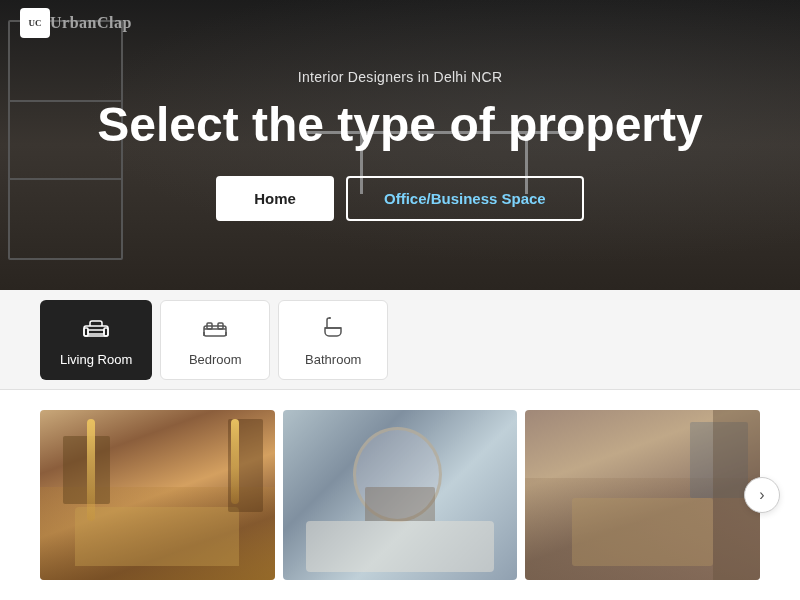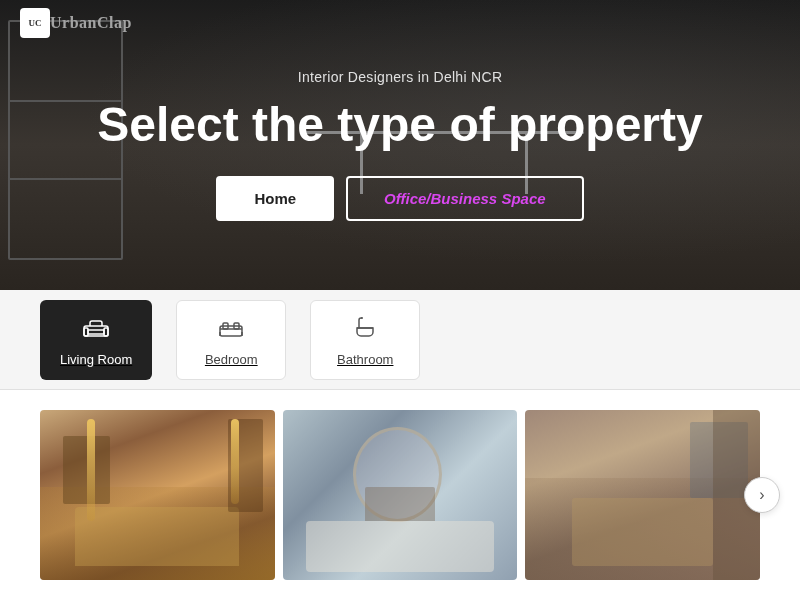--- a/index.html
+++ b/index.html
@@ -77,35 +77,33 @@
       border: 2px solid transparent;
       transition: background 0.2s;
     }
     .prop-btn-white {
       background: #fff;
       color: #222;
       border-color: #fff;
     }
     .prop-btn-outline {
       background: transparent;
-      color: #d946ef;
+      color: #7dd3fc;
       border-color: #fff;
-      font-style: italic;
     }
 
     
     .room-selector {
       background: #f5f5f5;
       padding: 0 40px;
       display: flex;
-      gap: 16px;
+      gap: 0;
       height: 100px;
       align-items: center;
       border-bottom: 1px solid #e0e0e0;
-      text-decoration: underline;
     }
     .room-item {
       display: flex;
       flex-direction: column;
       align-items: center;
       justify-content: center;
       gap: 8px;
       padding: 12px 20px;
       cursor: pointer;
       border-radius: 6px;

